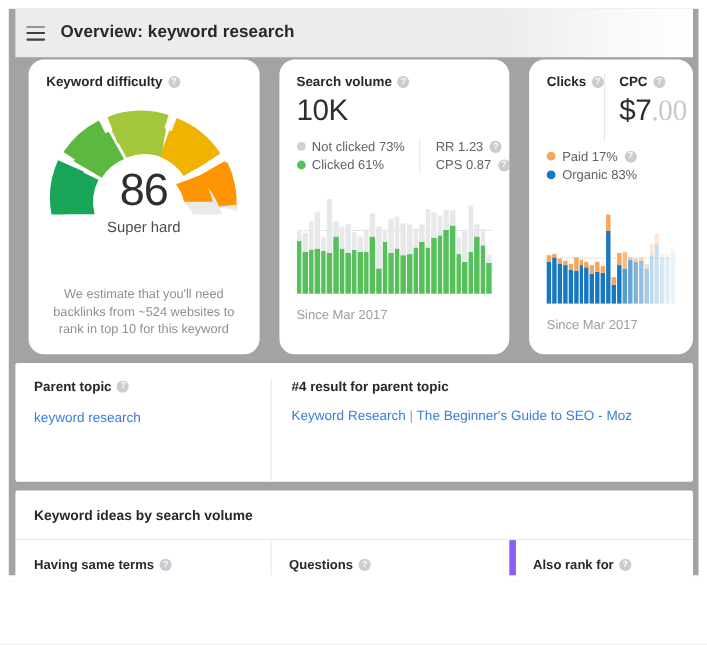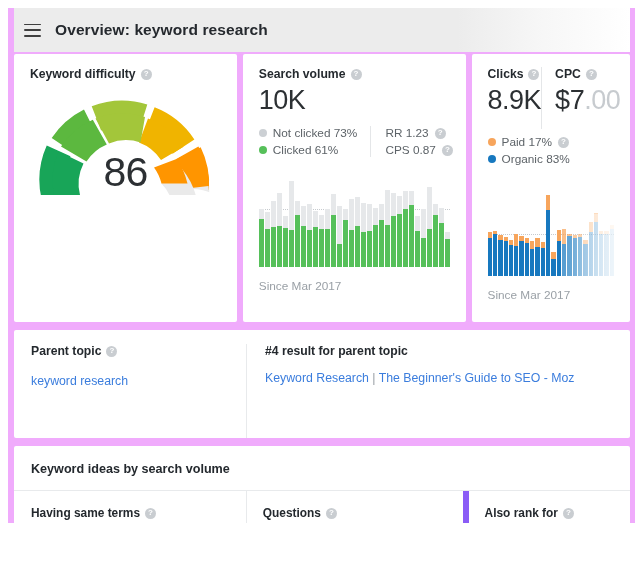--- a/index.html
+++ b/index.html
@@ -5,21 +5,21 @@
   * { box-sizing: border-box; margin: 0; padding: 0; }
   html, body {
     width: 643px; height: 586px;
     background: #ffffff;
     font-family: "Liberation Sans", sans-serif;
     overflow: hidden;
   }
   #app {
     position: relative;
     width: 643px; height: 529px;
-    background: #f0abfc;
+    background: #a3a3a3;
     overflow: hidden;
   }
 
   
   .header {
     position: absolute; left: 14px; top: 8px;
     width: 616px; height: 44px;
     display: flex; align-items: center;
     background: linear-gradient(to right, #ececec 0%, #ececec 72%, #f7f7f7 86%, #ffffff 100%);
   }
@@ -34,23 +34,24 @@
   }
 
   
   .cards-row {
     position: absolute; left: 14px; top: 54px;
     width: 616px; height: 268px;
     display: flex; gap: 6px;
   }
   .card {
     background: #ffffff;
-    border-radius: 2px;
+    border-radius: 14px;
     position: relative;
     overflow: hidden;
+    margin-left: 12px;
   }
   .card-kd    { width: 225px; }
   .card-sv    { width: 225px; }
   .card-clicks{ width: 160px; }
 
   .card-pad { padding: 13px 16px 0 16px; }
 
   .card-head {
     display: flex; align-items: center; gap: 5px;
     font-size: 12.2px; font-weight: bold; color: #24292e;
@@ -85,21 +86,21 @@
     position: absolute; left: 0; right: 0; top: 206px;
     text-align: center; font-size: 11.6px; color: #8b9096; line-height: 16px;
     padding: 0 16px;
   }
 
   
   .metric-big {
     font-size: 27px; color: #2c3033; margin-top: 2px; letter-spacing: -0.5px;
     font-weight: normal; line-height: 34px;
   }
-  .metric-big .dim { color: #c7cbcf; }
+  .metric-big .dim { color: #c7cbcf; font-family: Liberation Serif, serif; }
 
   
   .legend-area { display:flex; margin-top: 9px; }
   .legend-col { display:flex; flex-direction:column; gap: 3px; }
   .legend-col.right {
     border-left: 1px solid #e4e6e8; margin-left: 13px; padding-left: 14px;
   }
   .legend-item {
     display:flex; align-items:center; gap: 6px;
     font-size: 11.8px; color: #5d6368; white-space: nowrap;
@@ -242,21 +243,23 @@
           <path d="M 133 100 A 45 45 0 0 1 178 100 L 178 108 L 133 108 Z" fill="#ffffff"></path>
           <path d="M 145 74 A 71 71 0 0 1 159 101 L 133 101 A 45 45 0 0 0 124 88 Z" fill="#eaeaea"></path>
           <path d="M 139.5 64 A 71 71 0 0 1 150.5 88.5 L 124.5 88.5 A 45 45 0 0 0 117 72.5 Z" fill="#ff9500"></path>
           <path d="M 111 23.5 A 71 71 0 0 1 146.5 51.8 L 124 65 A 45 45 0 0 0 102 47.5 Z" fill="#f0b400"></path>
           <path d="M 58.5 23.6 A 71 71 0 0 1 108 22 L 103.5 47.5 A 45 45 0 0 0 72 48.5 Z" fill="#a3c63a"></path>
           <path d="M 24 51.5 A 71 71 0 0 1 55.8 24.8 L 69.8 49.5 A 45 45 0 0 0 49.5 66.5 Z" fill="#5cb83f"></path>
           <path d="M 17 100 A 71 71 0 0 1 21.6 56.5 L 46.5 68.5 A 45 45 0 0 0 43 100 Z" fill="#18a558"></path>
           <path d="M 0 100 L 176 100 L 176 108 L 0 108 Z" fill="#ffffff"></path>
         </svg>
         <div class="gauge-value">86</div>
-      </div>
+        <div class="gauge-label">Super hard</div>
+      </div>
+      <div class="kd-note">We estimate that you'll need backlinks from ~524 websites to rank in top 10 for this keyword</div>
     </div>
 
     <div class="card card-sv">
       <div class="card-pad">
         <div class="card-head">
           <span>Search volume</span>
           <span class="help">?</span>
         </div>
         <div class="metric-big">10K</div>
 
@@ -419,21 +422,20 @@
     </div>
 
     <div class="card card-clicks">
       <div class="card-pad">
         <div style="display:flex;">
           <div style="width:70px;">
             <div class="card-head">
               <span>Clicks</span>
               <span class="help">?</span>
             </div>
-            <div class="metric-big">8.9K</div>
           </div>
           <div style="padding-left:13px; border-left:1px solid #e4e6e8; height:62px;">
             <div class="card-head">
               <span>CPC</span>
               <span class="help">?</span>
             </div>
             <div class="metric-big">
               <span>$7</span><span class="dim">.00</span>
             </div>
           </div>

